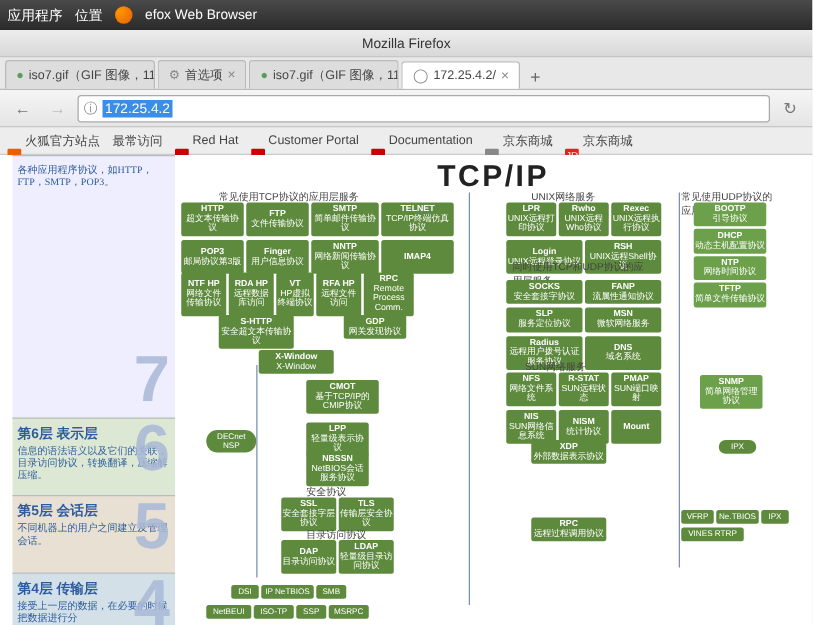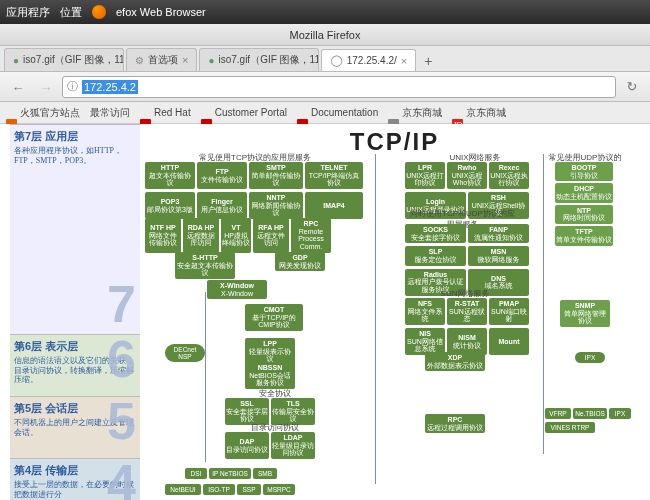--- a/index.html
+++ b/index.html
@@ -23,21 +23,21 @@
 .jd-icon { background: #e2231a; color: #fff; font-size: 8px; display: flex; align-items: center; justify-content: center; }
 .viewport { height: calc(500px - 22px - 22px - 26px - 30px - 22px); overflow: hidden; background: #fff; position: relative; }
 .diagram { width: 650px; height: 100%; background: #fff; position: relative; }
 .left-col { position: absolute; left: 10px; top: 0; width: 130px; height: 100%; }
 .layer { padding: 4px; border-top: 1px solid #bbb; }
 .layer-title { color: #2e5c9e; font-size: 11px; font-weight: bold; }
 .layer-desc { color: #2e5c9e; font-size: 8px; line-height: 1.2; margin-top: 2px; font-family: Liberation Serif, serif; }
 .big-num { font-size: 52px; font-weight: bold; color: #a9b9d6; position: absolute; right: 4px; opacity: 0.85; }
 .main-area { position: absolute; left: 145px; top: 0; right: 6px; height: 100%; }
 .tcpip-title { text-align: center; font-size: 24px; font-weight: bold; letter-spacing: 2px; margin-top: 4px; color: #222; }
-.section-label { font-size: 8px; color: #444; text-align: center; }
+.section-label { font-size: 8px; color: #444; }
 .box { background: #5d8a3c; color: #fff; font-size: 7px; text-align: center; padding: 2px 1px; border-radius: 2px; line-height: 1.1; display: flex; flex-direction: column; justify-content: center; }
 .box.alt { background: #6ca04a; }
 .row { display: flex; gap: 2px; margin-bottom: 3px; }
 .grp { position: absolute; }
 .line { position: absolute; background: #7a8fb0; }
 .smallbox { background: #5d8a3c; color: #fff; font-size: 6.5px; text-align: center; padding: 2px; border-radius: 2px; line-height: 1.1; }
 </style>
 </head>
 <body>
 
@@ -112,21 +112,20 @@
       <span class="bm-icon jd-icon">JD</span>
       <span>京东商城</span>
     </span>
 </div>
 
 <div class="viewport">
   <div class="diagram">
 
     <div class="left-col">
       <div class="layer" style="height:210px;background:#eef;position:relative">
-        <div class="layer-title">第7层  应用层</div>
         <div class="layer-desc">各种应用程序协议，如HTTP，FTP，SMTP，POP3。</div>
         <div class="big-num" style="bottom:0">7</div>
       </div>
       <div class="layer" style="height:62px;background:#dce8d3;position:relative">
         <div class="layer-title">第6层  表示层</div>
         <div class="layer-desc">信息的语法语义以及它们的关联，目录访问协议，转换翻译，压缩解压缩。</div>
         <div class="big-num" style="top:-6px">6</div>
       </div>
       <div class="layer" style="height:62px;background:#e8e0d3;position:relative">
         <div class="layer-title">第5层  会话层</div>

